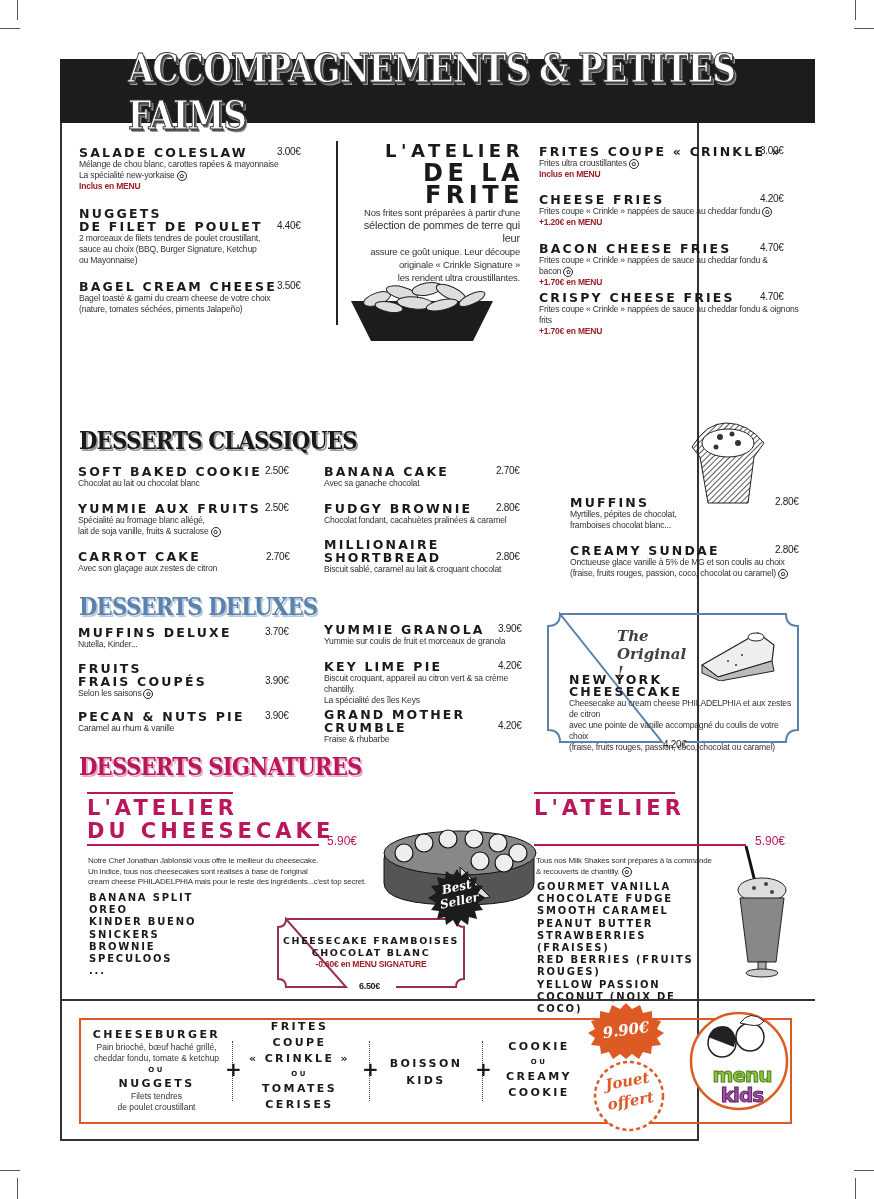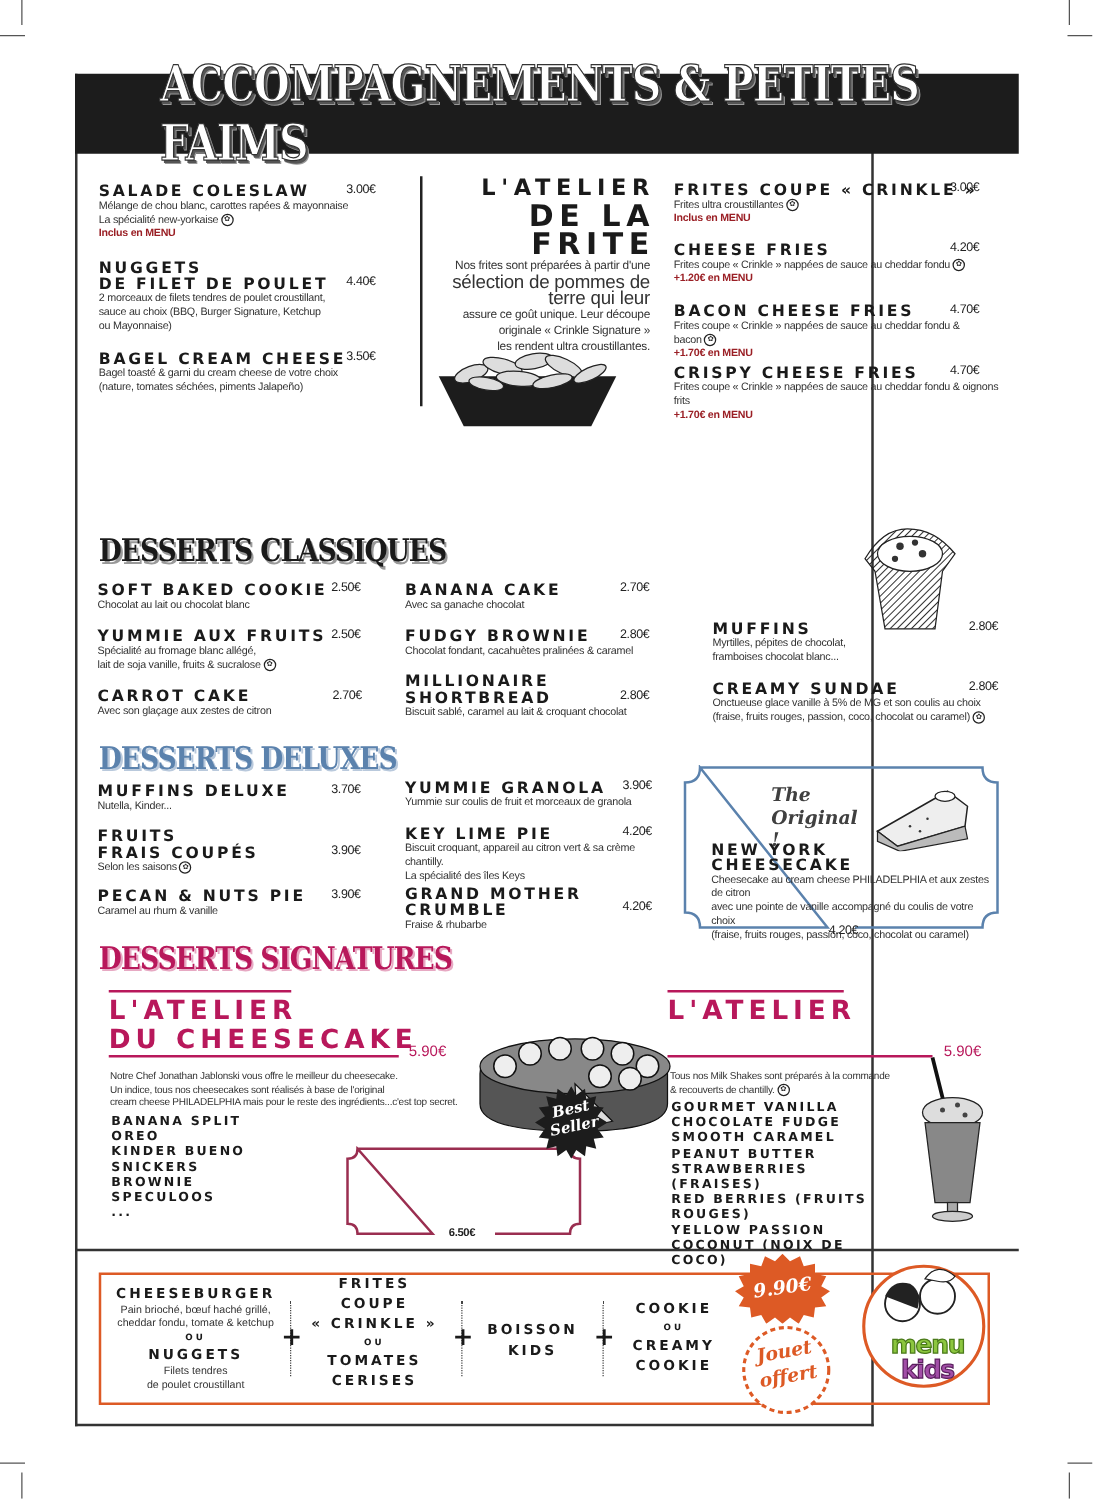--- a/index.html
+++ b/index.html
@@ -65,21 +65,21 @@
     <div class="idesc">(nature, tomates séchées, piments Jalapeño)</div>
     <div class="iprice" style="left:198px;top:0">3.50€</div>
   </div>
 
   <div style="position:absolute;left:274px;top:82px;width:1.5px;height:184px;background:#222"></div>
 
   <div class="item" style="left:282px;top:80px;width:176px;text-align:right">
     <div class="atelier-title" style="font-size:18px;letter-spacing:4.5px;line-height:23px;margin-right:-4px">L'ATELIER</div>
     <div class="atelier-title" style="font-size:24px;letter-spacing:4.5px;line-height:22px;margin-right:-4px">DE LA FRITE</div>
     <div class="idesc" style="font-size:9.5px;line-height:13px">Nos frites sont préparées à partir d'une</div>
-    <div class="idesc" style="font-size:15px;line-height:13px">sélection de pommes de terre qui leur</div>
+    <div class="idesc" style="font-size:11px;line-height:13px">sélection de pommes de terre qui leur</div>
     <div class="idesc" style="font-size:9.5px;line-height:13px">assure ce goût unique. Leur découpe</div>
     <div class="idesc" style="font-size:9.5px;line-height:13px">originale « Crinkle Signature »</div>
     <div class="idesc" style="font-size:9.5px;line-height:13px">les rendent ultra croustillantes.</div>
   </div>
 
   <svg style="position:absolute;left:285px;top:212px" width="150" height="72" viewBox="0 0 150 72">
     <polygon points="4,30 146,30 126,70 24,70" fill="#1c1c1c"></polygon>
     <g fill="#ddd" stroke="#222" stroke-width="1">
       <ellipse cx="30" cy="28" rx="14" ry="6" transform="rotate(-20 30 28)"></ellipse>
       <ellipse cx="55" cy="22" rx="16" ry="6" transform="rotate(15 55 22)"></ellipse>
@@ -283,20 +283,25 @@
   <svg style="position:absolute;left:214px;top:858px" width="190" height="76" viewBox="0 0 190 76">
     <path d="M10,2 H180 Q180,10 188,10 V62 Q180,62 180,70 H120 M70,70 H10 Q10,62 2,62 V10 Q10,10 10,2 Z" fill="none" stroke="#9a2e50" stroke-width="2"></path>
   </svg>
   <svg style="position:absolute;left:366px;top:810px" width="58" height="58" viewBox="0 0 58 58">
     <polygon points="29,0 33,7 40,2 41,10 49,8 47,16 55,17 50,24 58,29 50,34 55,41 47,42 49,50 41,48 40,56 33,51 29,58 25,51 18,56 17,48 9,50 11,42 3,41 8,34 0,29 8,24 3,17 11,16 9,8 17,10 18,2 25,7" fill="#1c1c1c"></polygon>
   </svg>
   <div style="position:absolute;left:376px;top:821px;width:40px;text-align:center;color:#fff;font-family:'DejaVu Serif',serif;font-style:italic;font-weight:bold;font-size:12px;line-height:14px;transform:rotate(-12deg)">
     <div>Best</div>
     <div>Seller</div>
   </div>
+  <div class="item" style="left:216px;top:876px;width:186px;text-align:center">
+    <div class="list-item" style="font-size:9.5px;letter-spacing:1.6px">CHEESECAKE FRAMBOISES</div>
+    <div class="list-item" style="font-size:9.5px;letter-spacing:1.6px">CHOCOLAT BLANC</div>
+    <div class="menu-tag">-0.60€ en MENU SIGNATURE</div>
+  </div>
   <div class="iprice" style="left:297px;top:922px;font-weight:bold;font-size:9px">6.50€</div>
 
   <div style="position:absolute;left:472px;top:733px;width:141px;height:2px;background:#b8185b"></div>
   <div class="atelier-title pink" style="position:absolute;left:472px;top:737px">L'ATELIER</div>
   <div style="position:absolute;left:472px;top:785px;width:212px;height:2px;background:#b8185b"></div>
   <div class="pink" style="position:absolute;left:693px;top:775px;font-size:12px">5.90€</div>
   <div class="item" style="left:474px;top:797px;width:220px">
     <div class="idesc" style="font-size:8px;line-height:10.5px">Tous nos Milk Shakes sont préparés à la commande</div>
     <div class="idesc" style="font-size:8px;line-height:10.5px"><span>&amp; recouverts de chantilly.</span><span class="veg">✿</span></div>
   </div>

